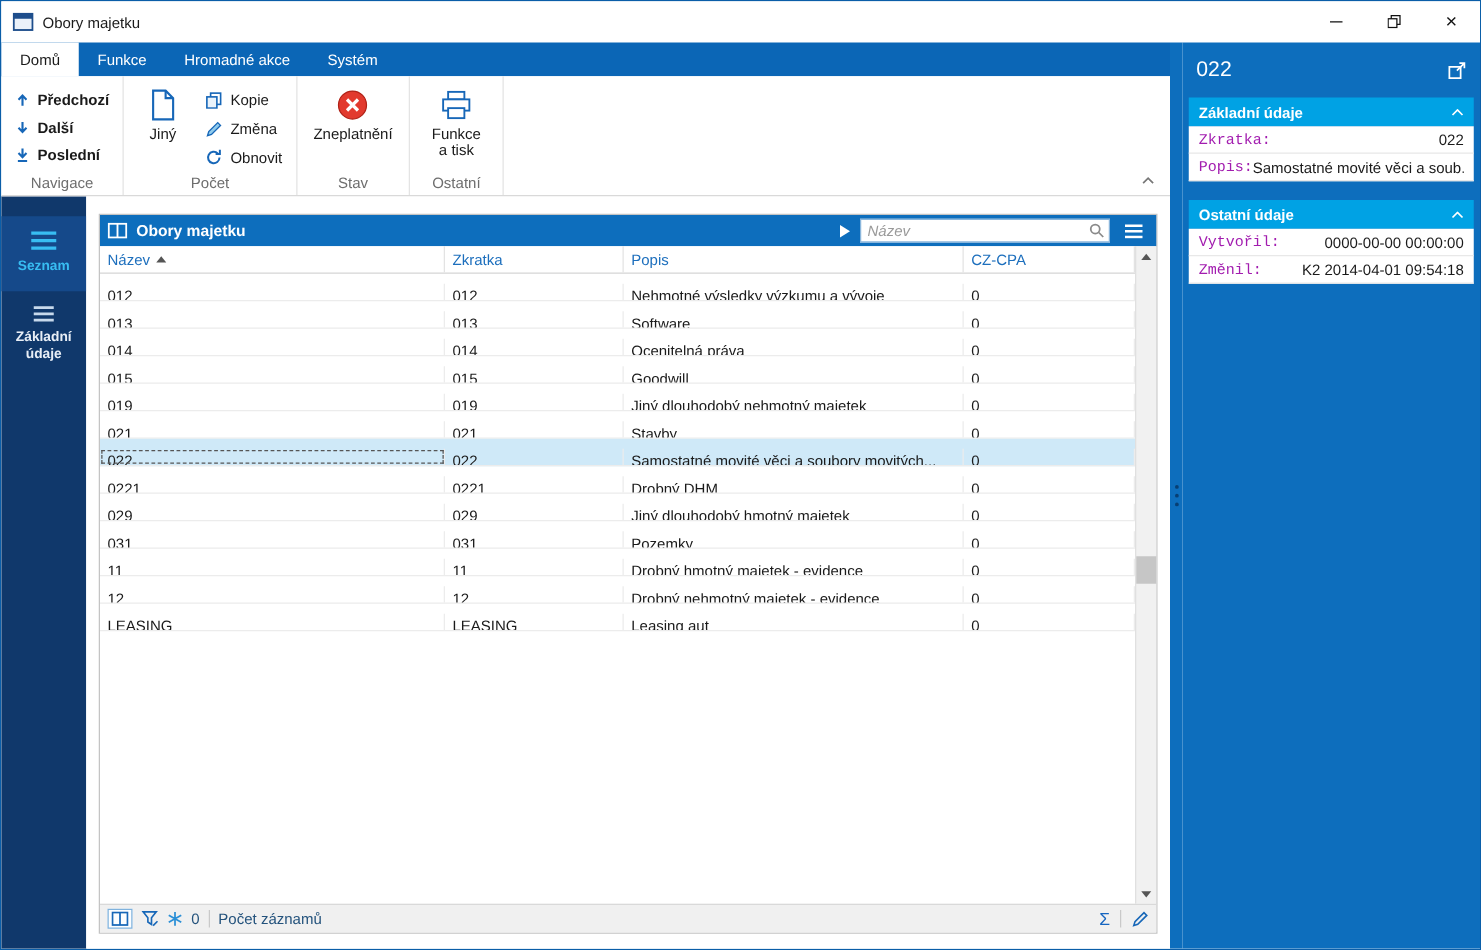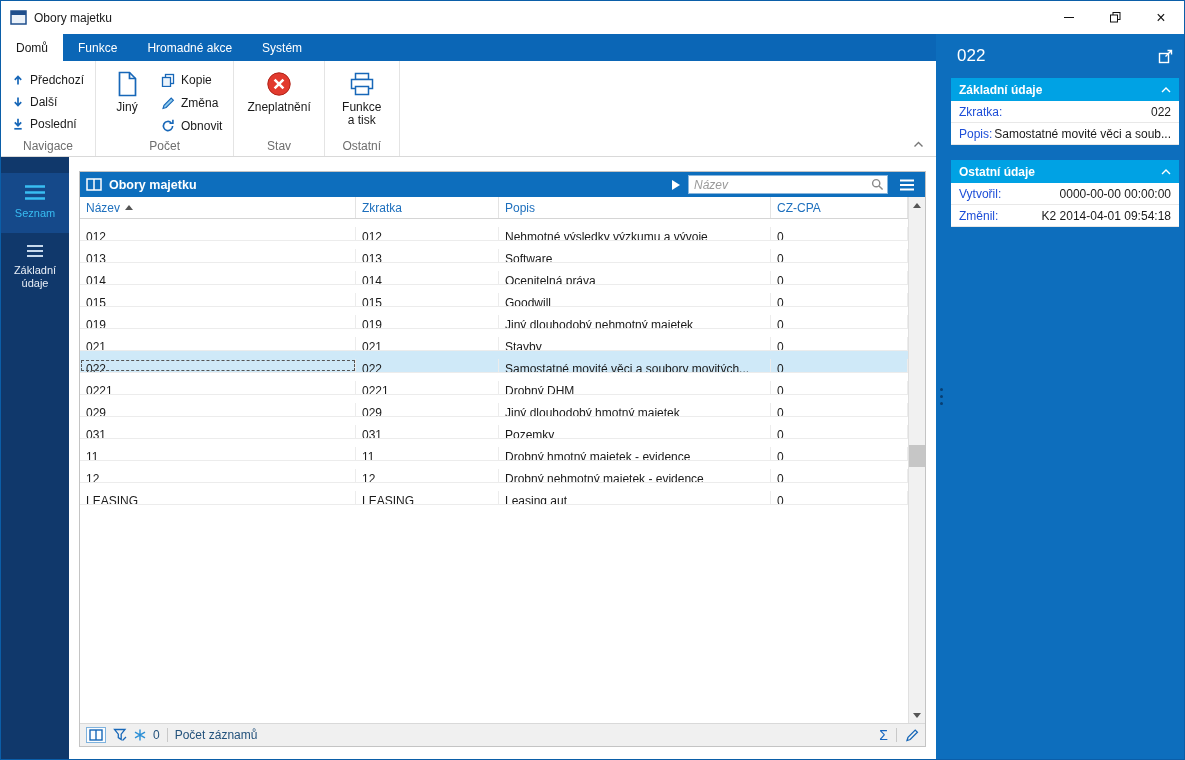--- a/index.html
+++ b/index.html
@@ -23,31 +23,31 @@
   
   .tabbar { height:27px; flex:0 0 auto; background:#0b66b6; display:flex; align-items:stretch; }
   .tab { padding:0 15px; display:flex; align-items:center; color:#fff; cursor:default; white-space:nowrap; }
   .tab.active { background:#fff; color:#1a1a1a; }
 
   
   .ribbon { height:96px; flex:0 0 auto; background:#fff; border-bottom:1px solid #d9d9d9; display:flex; position:relative; }
   .rgroup { display:flex; flex-direction:column; border-right:1px solid #e4e4e4; padding:3px 6px 0 6px; }
   .rgroup-content { flex:1; display:flex; align-items:flex-start; gap:4px; }
   .rgroup-label { height:19px; line-height:18px; text-align:center; color:#6e6e6e; }
-  .nav-stack { flex-direction:column; gap:1px; padding-top:5px; align-items:flex-start; }
+  .nav-stack { flex-direction:column; gap:1px; padding-top:5px; align-items:flex-start;font-weight:bold; }
   .small-btn { display:flex; align-items:center; gap:6px; height:21px; padding:0 5px; white-space:nowrap; }
   .big-btn { display:flex; flex-direction:column; align-items:center; gap:3px; padding:6px 7px 2px; text-align:center; min-width:50px; line-height:13px; }
   .big-btn .bicon { height:28px; display:flex; align-items:center; }
   .stack { display:flex; flex-direction:column; gap:2px; padding-top:5px; }
   .ribbon-collapse { position:absolute; right:12px; bottom:5px; }
 
   
   .body-row { flex:1; display:flex; min-height:0; }
   .sidebar { width:68px; flex:0 0 auto; background:#10386b; display:flex; flex-direction:column; padding-top:16px; }
-  .side-item { display:flex; flex-direction:column; align-items:center; gap:6px; padding:11px 2px 13px; color:#e8eef6; text-align:center; font-size:11px; line-height:13px; }
+  .side-item { display:flex; flex-direction:column; align-items:center; gap:6px; padding:11px 2px 13px; color:#e8eef6; text-align:center; font-size:11px; line-height:13px;font-weight:bold; }
   .side-item.active { color:#38bdf2; background:#15498a; }
   .main { flex:1; min-width:0; background:#fff; padding:14px 10px 12px 10px; display:flex; }
 
   
   .panel { flex:1; display:flex; flex-direction:column; border:1px solid #c4c4c4; min-width:0; }
   .panel-header { height:25px; flex:0 0 auto; background:#0d6ebd; display:flex; align-items:center; padding:0 7px 0 6px; gap:7px; color:#fff; }
   .panel-title { font-weight:bold; font-size:12.5px; }
   .ph-right { margin-left:auto; display:flex; align-items:center; gap:8px; }
   .play-icon { width:0; height:0; border-left:8px solid #fff; border-top:5px solid transparent; border-bottom:5px solid transparent; }
   .search-box { width:200px; height:19px; background:#fff; border:1px solid #8ab6dc; display:flex; align-items:center; padding:0 3px 0 5px; }
@@ -89,21 +89,21 @@
 
   
   .detail-panel { width:238px; flex:0 0 auto; background:#0d6ebd; display:flex; flex-direction:column; min-height:0; }
   .dp-title-row { height:44px; flex:0 0 auto; display:flex; align-items:center; padding:0 11px; color:#fff; font-size:17px; }
   .ext-btn { margin-left:auto; display:flex; }
   .section { margin:0 5px 15px; flex:0 0 auto; }
   .sec-header { height:23px; background:#00a2e4; color:#fff; font-weight:bold; display:flex; align-items:center; padding:0 8px; }
   .sec-chevron { margin-left:auto; display:flex; }
   .sec-body { background:#fff; }
   .field { display:flex; align-items:center; padding:0 8px; height:22px; border-bottom:1px solid #e8e8e8; }
-  .flabel { color:#1d4ed8; white-space:nowrap; }
+  .flabel { color:#a21caf; white-space:nowrap;font-family:Liberation Mono, monospace; }
   .fvalue { margin-left:auto; color:#1a1a1a; white-space:nowrap; overflow:hidden; }
 </style>
 </head>
 <body>
 
 <div class="window">
 
   <div class="titlebar">
     <span class="app-icon">
       <svg width="17" height="15" viewBox="0 0 17 15">

